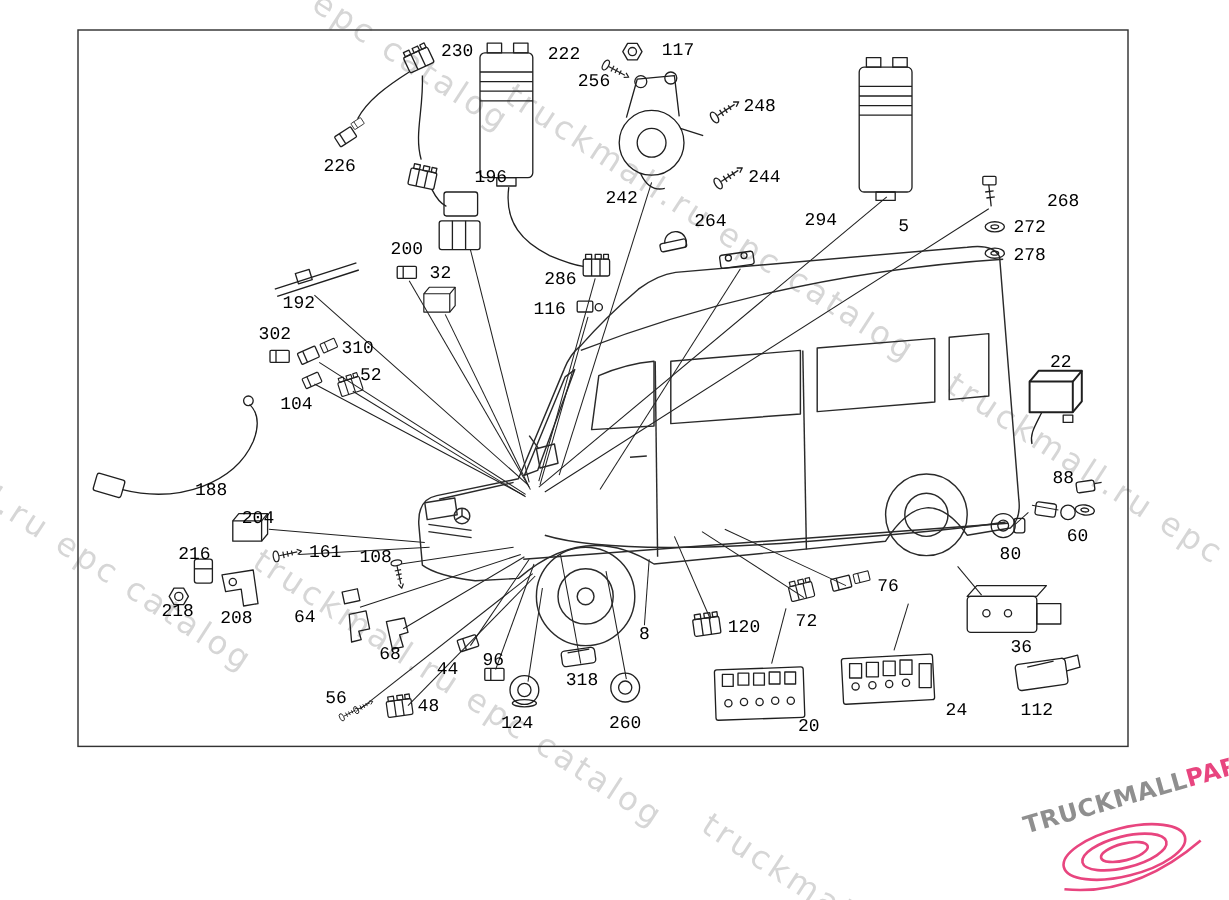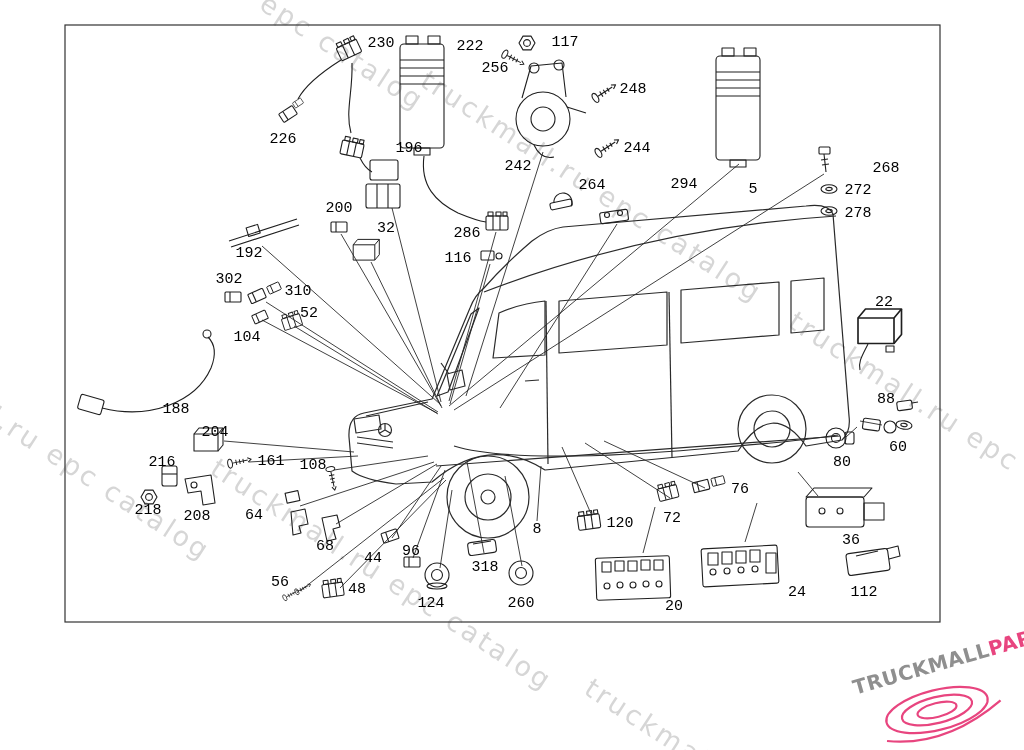--- a/index.html
+++ b/index.html
@@ -390,21 +390,21 @@
     <span class="callout" style="left:409px;top:148px">196</span>
     <span class="callout" style="left:518px;top:166px">242</span>
     <span class="callout" style="left:637px;top:148px">244</span>
     <span class="callout" style="left:592px;top:185px">264</span>
     <span class="callout" style="left:684px;top:184px">294</span>
     <span class="callout" style="left:753px;top:189px">5</span>
     <span class="callout" style="left:886px;top:168px">268</span>
     <span class="callout" style="left:858px;top:190px">272</span>
     <span class="callout" style="left:858px;top:213px">278</span>
     <span class="callout" style="left:339px;top:208px">200</span>
-    <span class="callout" style="left:386px;top:228px">32</span>
+    <span class="callout" style="left:367px;top:228px">32</span>
     <span class="callout" style="left:467px;top:233px">286</span>
     <span class="callout" style="left:458px;top:258px">116</span>
     <span class="callout" style="left:249px;top:253px">192</span>
     <span class="callout" style="left:229px;top:279px">302</span>
     <span class="callout" style="left:298px;top:291px">310</span>
     <span class="callout" style="left:309px;top:313px">52</span>
     <span class="callout" style="left:247px;top:337px">104</span>
     <span class="callout" style="left:884px;top:302px">22</span>
     <span class="callout" style="left:176px;top:409px">188</span>
     <span class="callout" style="left:215px;top:432px">204</span>

